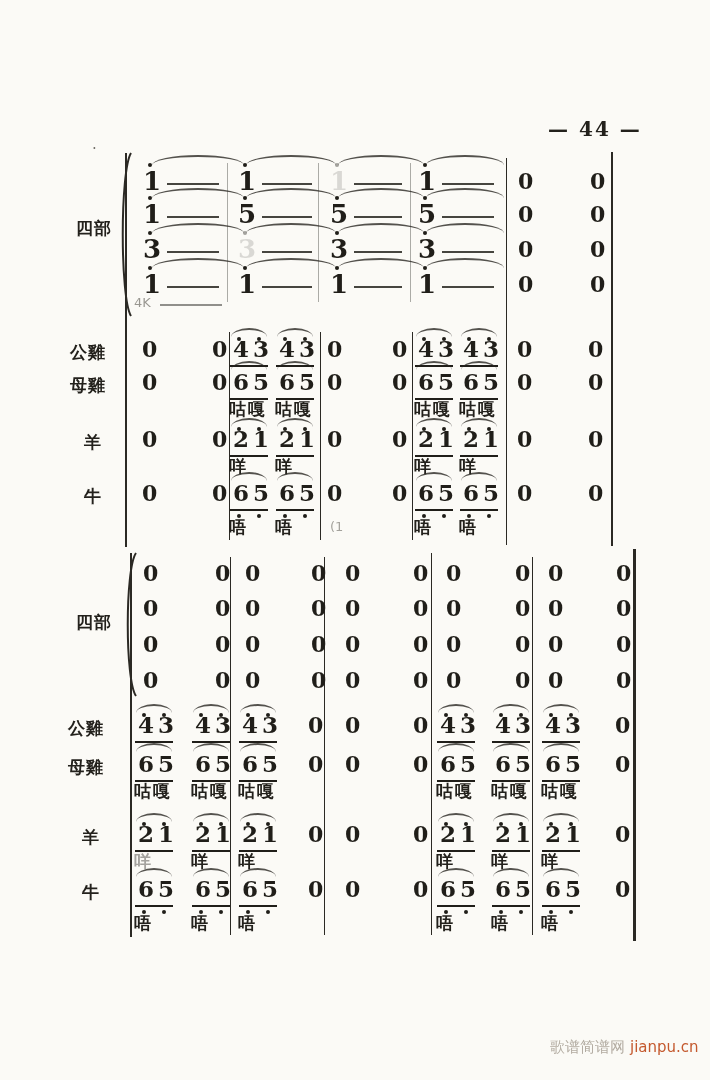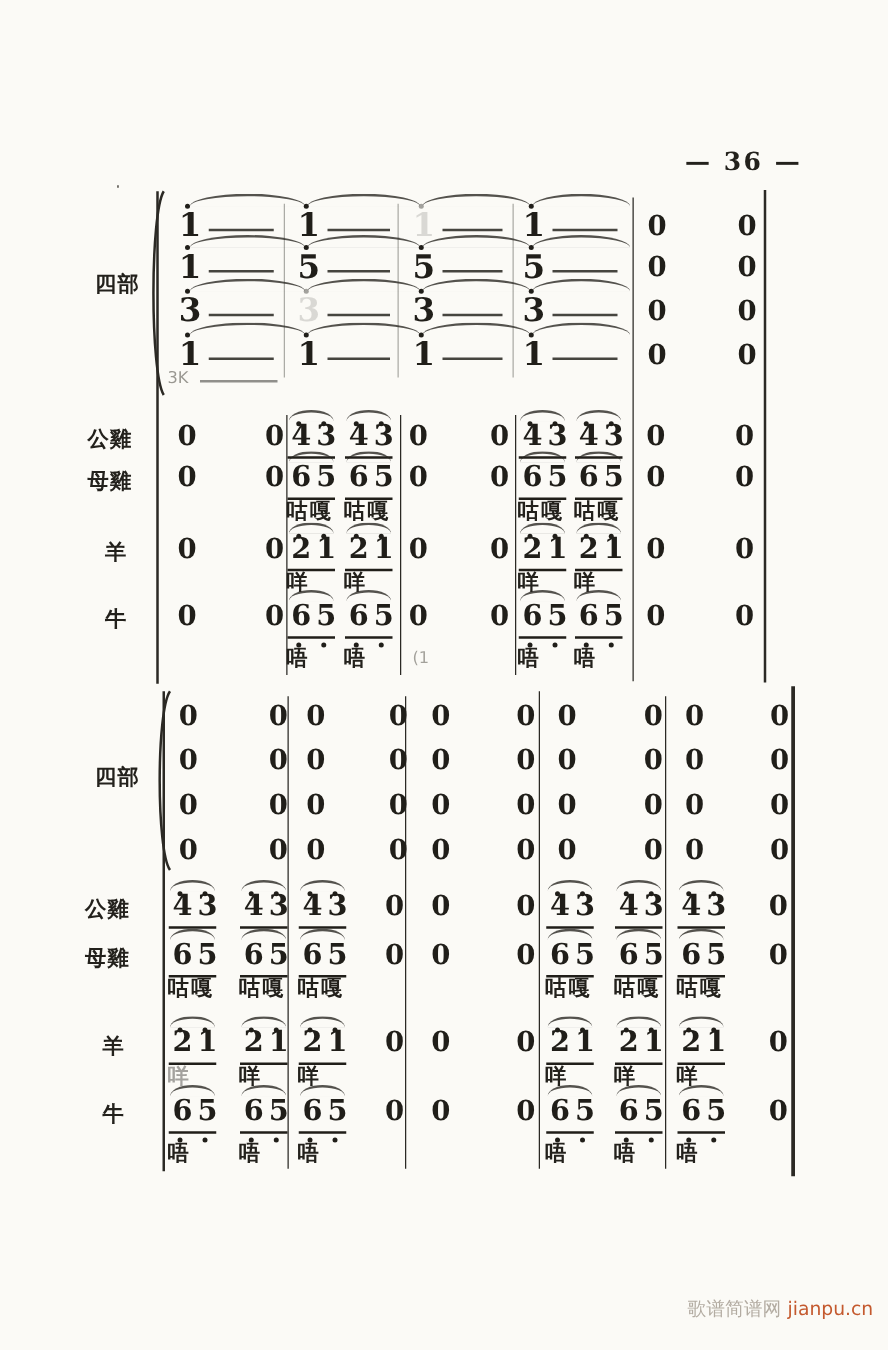--- a/index.html
+++ b/index.html
@@ -24,21 +24,21 @@
   .bracewrap{position:absolute}
   .artifact-text{position:absolute;color:#3a372f;line-height:1;font-family:"DejaVu Sans","Liberation Sans",sans-serif}
   .watermark{position:absolute;left:550px;top:1040px;font-size:15px;line-height:1;font-family:"DejaVu Sans","Liberation Sans",sans-serif}
   .wm-site{color:#b3aca2}
   .wm-link{color:#c4592e;margin-left:5px}
 </style>
 </head>
 <body>
 
 <div id="page">
-  <div class="pageno">— 36 —</div>
+  <div class="pageno">— 44 —</div>
   <div id="score">
       <div class="vline" style="left: 125px; top: 153px; width: 2px; height: 394px;"></div>
       <div class="vline" style="left: 611px; top: 152px; width: 2px; height: 394px;"></div>
       <div class="vline" style="left: 506px; top: 158px; width: 1px; height: 387px;"></div>
       <div class="vline faint" style="left: 227px; top: 163px; width: 1px; height: 139px;"></div>
       <div class="vline faint" style="left: 318px; top: 163px; width: 1px; height: 139px;"></div>
       <div class="vline faint" style="left: 410px; top: 163px; width: 1px; height: 139px;"></div>
       <div class="vline" style="left: 229px; top: 332px; width: 1px; height: 208px;"></div>
       <div class="vline" style="left: 320px; top: 332px; width: 1px; height: 208px;"></div>
       <div class="vline" style="left: 412px; top: 332px; width: 1px; height: 208px;"></div>
@@ -540,20 +540,20 @@
       <div class="pair" style="left: 543px; top: 868px;">
         <div class="arc slur" style="left: 0px; top: 0px; width: 36px;"></div>
         <div class="digit" style="left: 2px; top: 9px;">6</div>
         <div class="digit" style="left: 22px; top: 9px;">5</div>
         <div class="beam" style="left: -1px; top: 37px; width: 38px;"></div>
         <div class="dot" style="left: 6px; top: 42px;"></div>
         <div class="dot" style="left: 26px; top: 42px;"></div>
         <div class="lyric" style="left: -2px; top: 47px;">唔</div>
       </div>
       <div class="artifact-text" style="left: 92px; top: 142px; font-size: 15px; opacity: 0.7;">·</div>
-      <div class="artifact-text" style="left: 134px; top: 296px; font-size: 13px; opacity: 0.5;">3K</div>
+      <div class="artifact-text" style="left: 134px; top: 296px; font-size: 13px; opacity: 0.5;">4K</div>
       <div class="dash" style="left: 160px; top: 304px; width: 62px; opacity: 0.5;"></div>
       <div class="artifact-text" style="left: 330px; top: 520px; font-size: 13px; opacity: 0.45;">(1</div>
     </div>
   <div class="watermark">
     <span class="wm-site">歌谱简谱网</span><span class="wm-link">jianpu.cn</span>
   </div>
 </div>
 
 </body></html>

